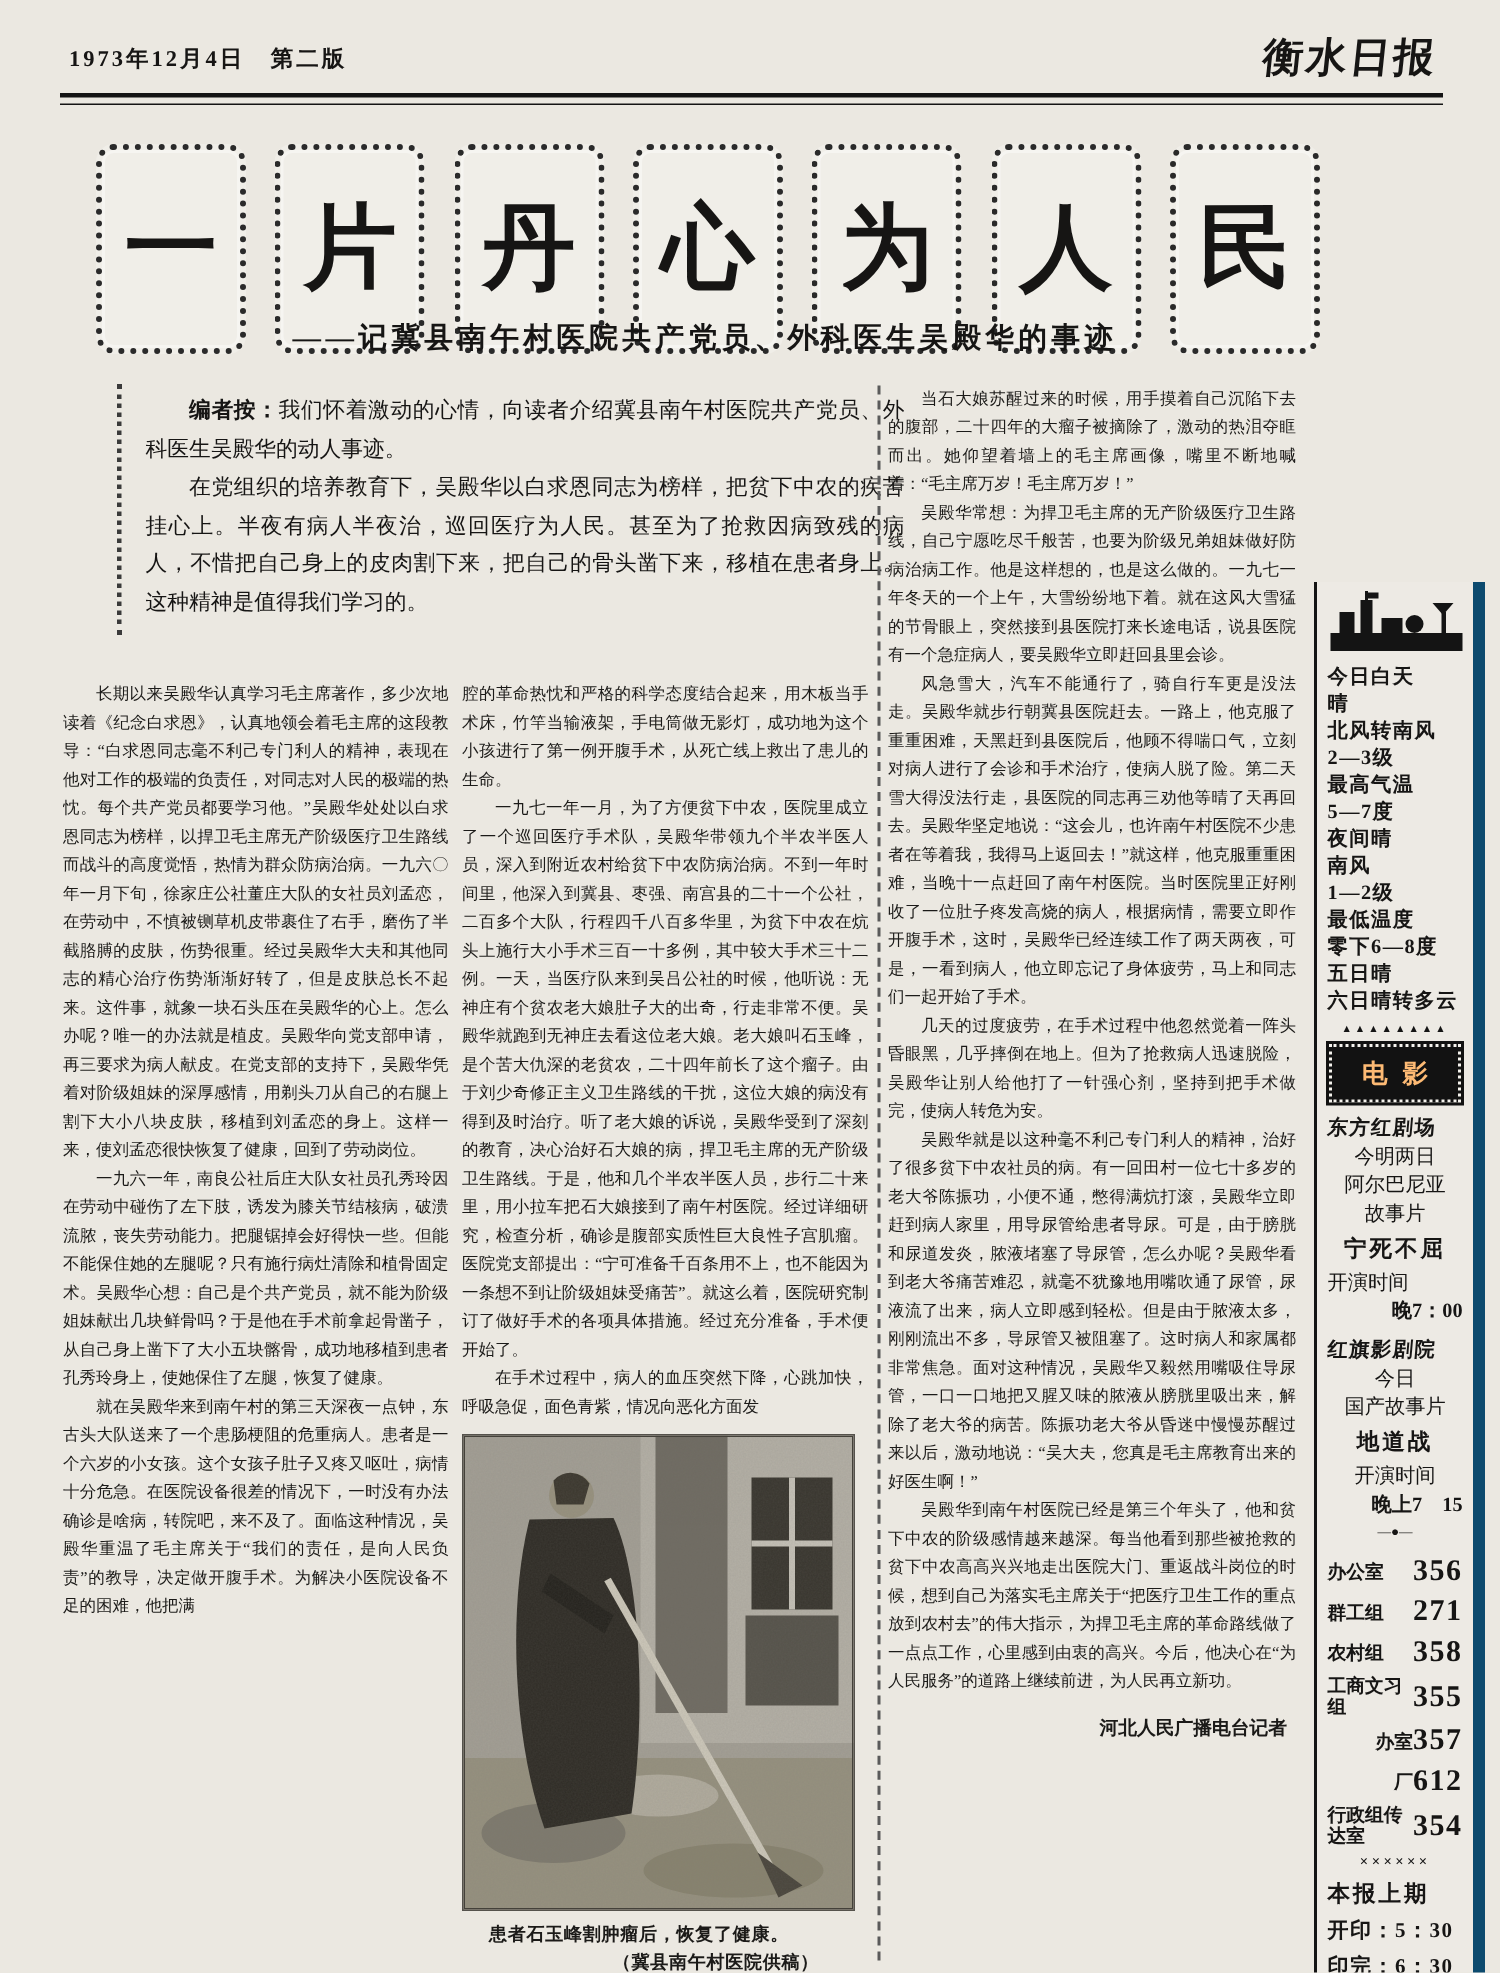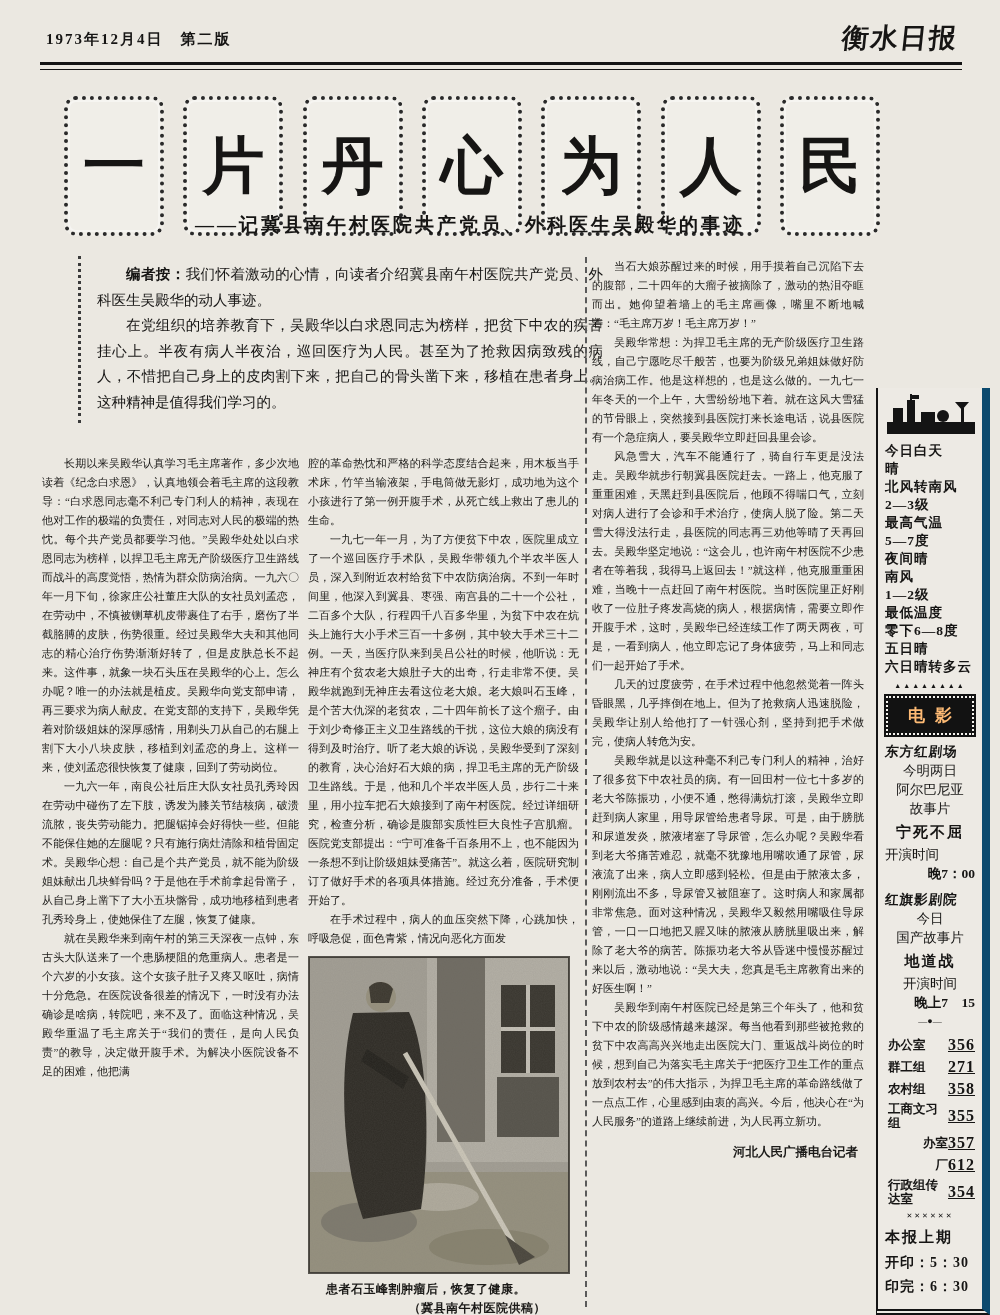--- a/index.html
+++ b/index.html
@@ -67,21 +67,21 @@
   }
   .venue{font-weight:bold;font-size:13.5px;letter-spacing:1px;margin-top:8px;transform:skewX(-5deg);}
   .cine-line{font-size:13.5px;text-align:center;line-height:19px;}
   .film{font-size:15px;font-weight:bold;text-align:center;letter-spacing:2px;margin:5px 0 3px;}
   .time-lbl{font-size:13.5px;text-align:left;line-height:19px;}
   .time-val{font-size:13.5px;font-weight:bold;text-align:right;line-height:19px;}
   .mini-div{text-align:center;font-size:9px;line-height:10px;margin:4px 0;}
   .phones{margin-top:10px;}
   .phone-row{display:flex;justify-content:flex-end;align-items:center;margin:4px 0;}
   .phone-lbl{font-size:12.5px;font-weight:bold;width:60px;line-height:14px;}
-  .phone-num{font-size:16px;font-weight:bold;letter-spacing:1px;text-decoration:underline;}
+  .phone-num{font-size:20px;font-weight:bold;letter-spacing:1px;}
   .press-title{font-size:15px;font-weight:bold;letter-spacing:2px;margin:8px 0 4px;}
   .press-line{font-size:14px;font-weight:bold;line-height:24px;letter-spacing:1px;}
 </style>
 </head>
 <body>
 
 <div class="abs mast-date">1973年12月4日　第二版</div>
 <div class="abs mast-name">衡水日报</div>
 <div class="abs top-rule"></div>
 

